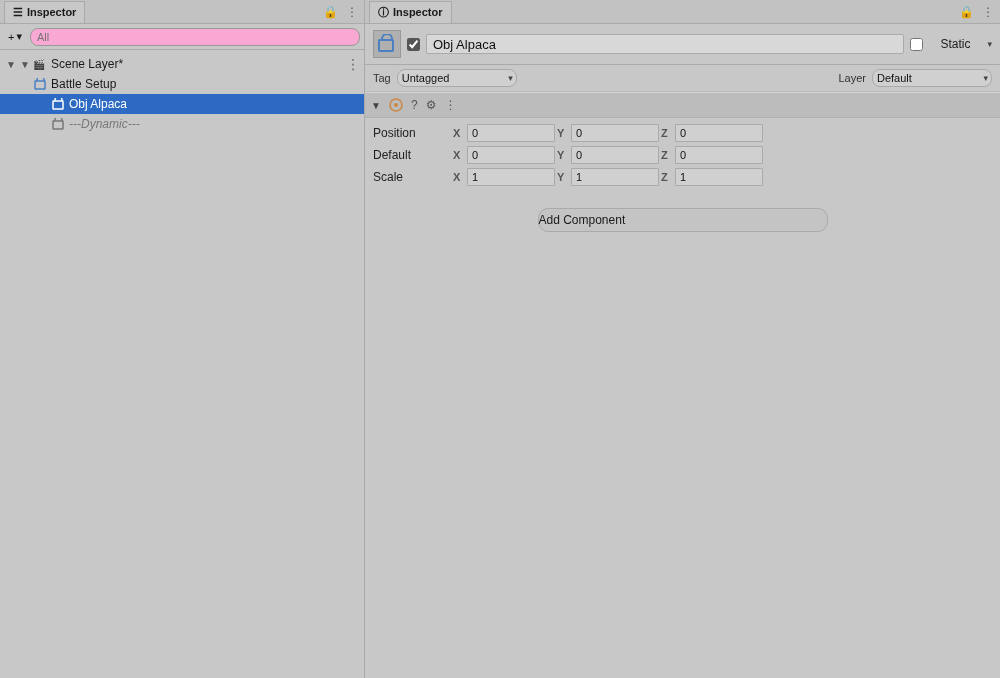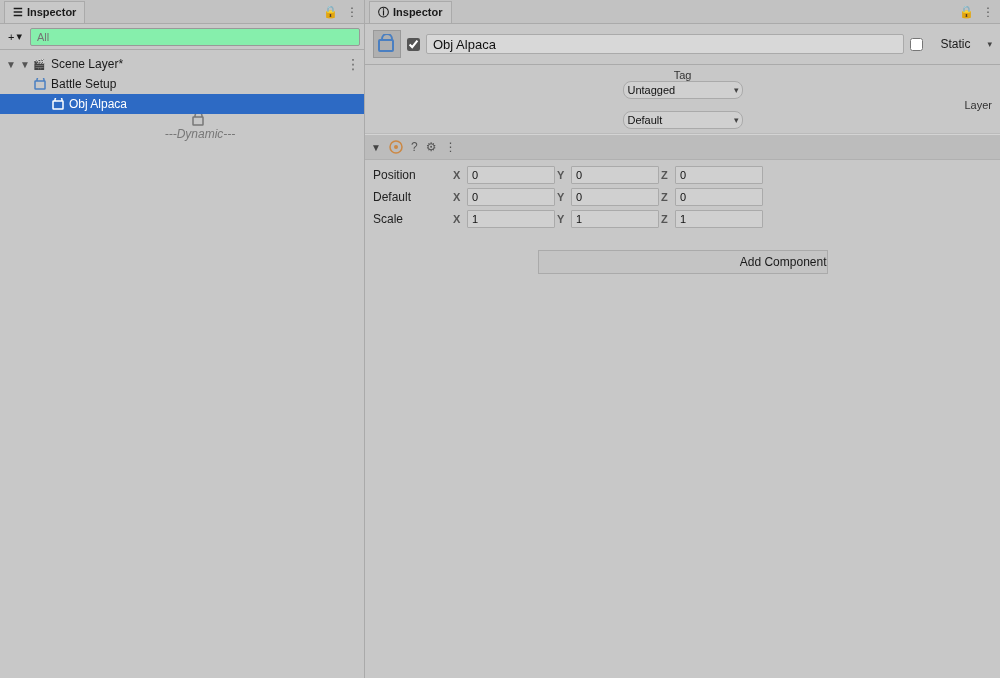--- a/index.html
+++ b/index.html
@@ -89,23 +89,23 @@
       border: none;
       cursor: pointer;
       font-size: 11px;
       color: #1a1a1a;
       padding: 1px 4px;
     }
 
     .search-box {
       flex: 1;
       height: 18px;
-      background: #86efac;
+      background: #f9a8d4;
       border: 1px solid #999;
-      border-radius: 2px;
+      border-radius: 8px;
       padding: 0 6px;
       font-size: 11px;
       color: #333;
       outline: none;
     }
 
     
     .hierarchy-tree {
       flex: 1;
       padding: 4px 0;
@@ -155,21 +155,21 @@
     .tree-item-more {
       margin-left: auto;
       padding-right: 4px;
       font-size: 14px;
       color: #666;
     }
 
     
     .indent-1 { padding-left: 18px; }
     .indent-2 { padding-left: 36px; }
-    .indent-3 { padding-left: 36px; flex-direction: column; }
+    .indent-3 { padding-left: 36px; }
 
     
     .tree-item-dashed .tree-label {
       color: #777;
       font-style: italic;
     }
 
     
     .inspector-panel {
       flex: 1;
@@ -234,23 +234,23 @@
       align-items: center;
       gap: 17px;
       font-size: 12px;
     }
 
     
     .tag-layer-row {
       display: flex;
       align-items: center;
       padding: 4px 8px;
+      gap: 6px;
       background: #c8c8c8;
       border-bottom: 1px solid #bbb;
-      flex-direction: column;
     }
 
     .label-sm {
       font-size: 11px;
       color: #333;
     }
 
     .dropdown {
       height: 18px;
       background: #d0d0d0;
@@ -385,25 +385,25 @@
       display: flex;
       justify-content: center;
       padding: 16px 8px;
     }
 
     .add-component-btn {
       width: 290px;
       height: 24px;
       background: #c4c4c4;
       border: 1px solid #aaa;
-      border-radius: 0;
+      border-radius: 10px;
       font-size: 12px;
       color: #1a1a1a;
       cursor: pointer;
-      text-align: right;
+      text-align: left;
     }
 
     
     ::-webkit-scrollbar { width: 6px; }
     ::-webkit-scrollbar-track { background: #c0c0c0; }
     ::-webkit-scrollbar-thumb { background: #999; border-radius: 3px; }
   </style>
 </head>
 <body>
 

